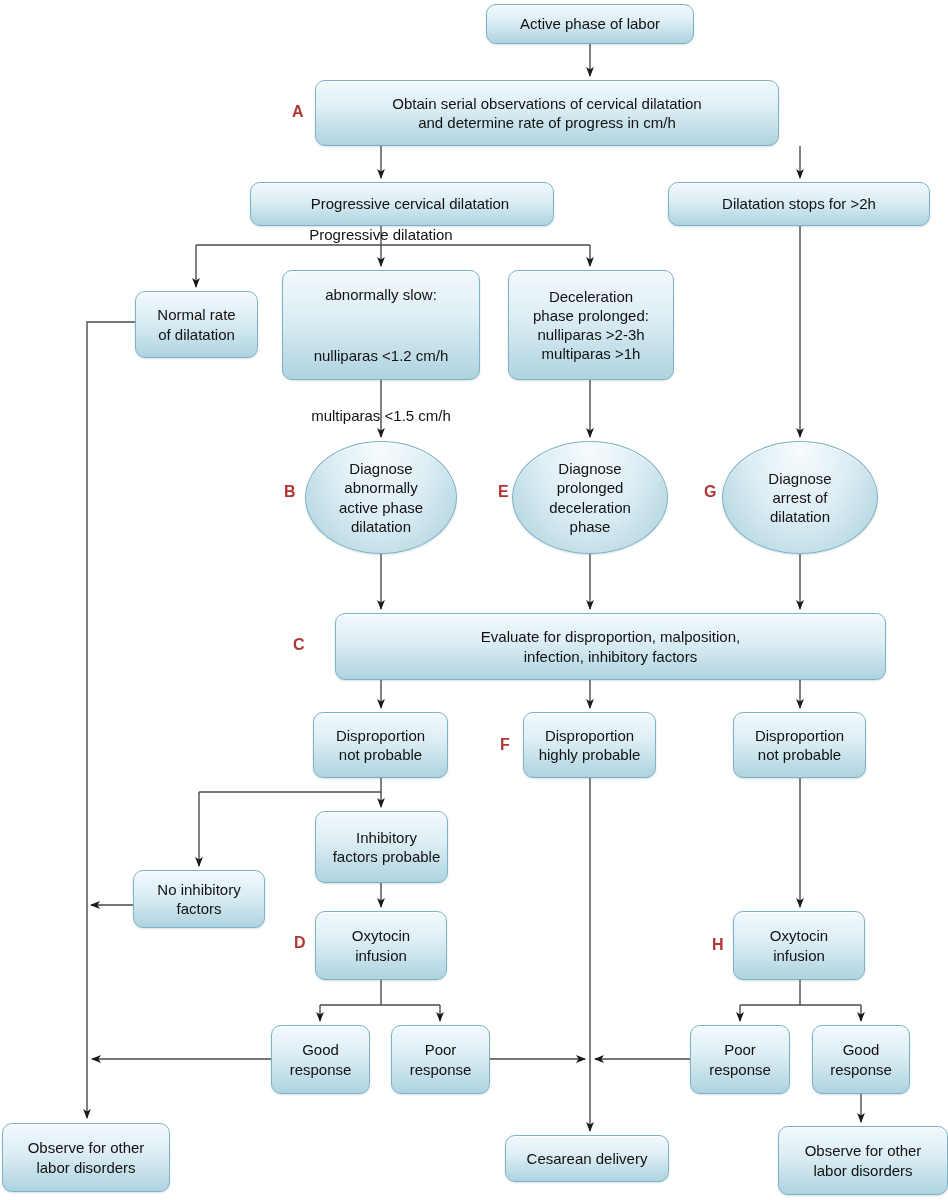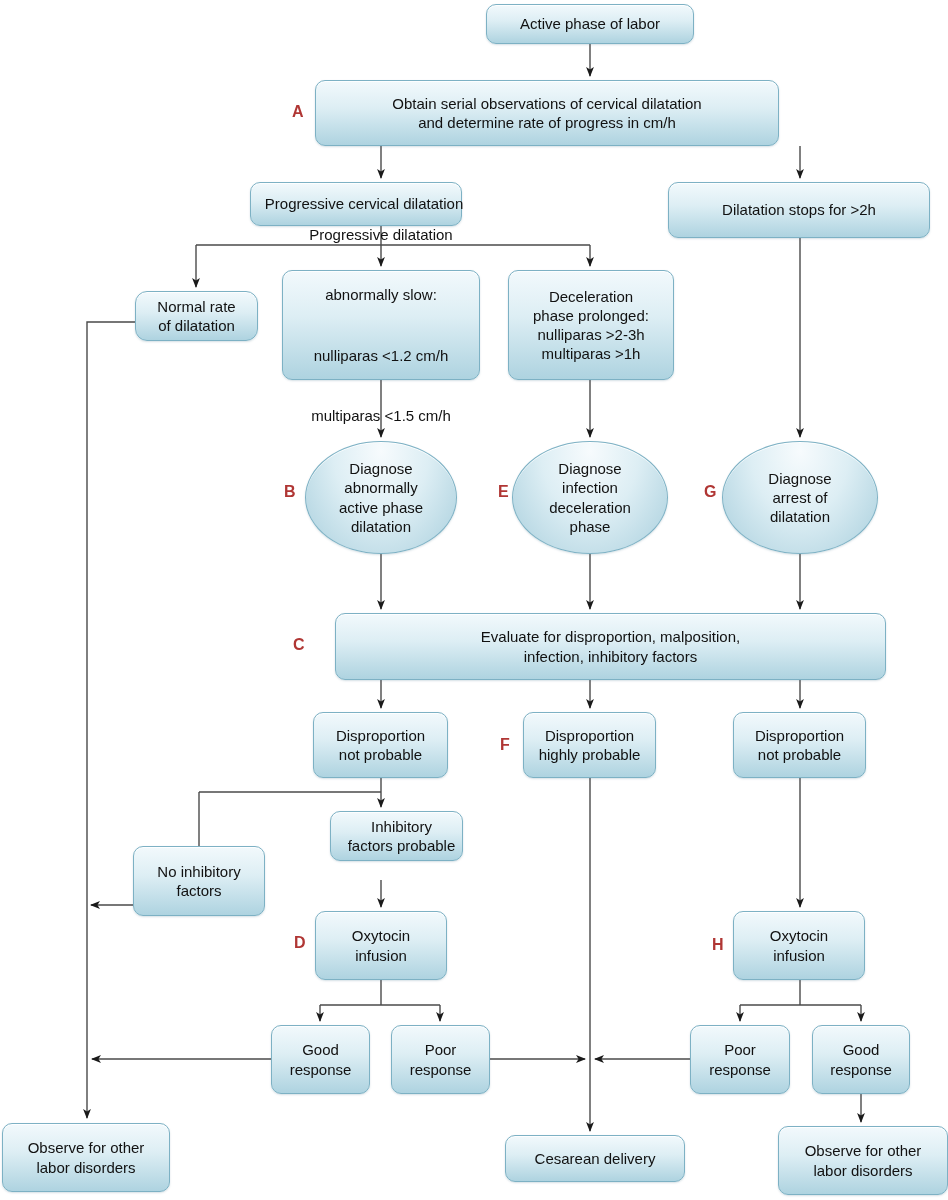--- a/index.html
+++ b/index.html
@@ -116,29 +116,29 @@
 
   <div class="node" style="left:486px;top:4px;width:208px;height:40px;">
     <span class="ln">Active phase of labor</span>
   </div>
 
   <div class="node" style="left:315px;top:80px;width:464px;height:66px;">
     <span class="ln">Obtain serial observations of cervical dilatation</span>
     <span class="ln">and determine rate of progress in cm/h</span>
   </div>
 
-  <div class="node" style="left:250px;top:182px;width:212px;height:44px;padding-left:20px;">
+  <div class="node" style="left:250px;top:182px;width:304px;height:44px;padding-left:20px;">
     <span class="ln">Progressive cervical dilatation</span>
   </div>
 
-  <div class="node" style="left:668px;top:182px;width:262px;height:56px;">
+  <div class="node" style="left:668px;top:182px;width:262px;height:44px;">
     <span class="ln">Dilatation stops for &gt;2h</span>
   </div>
 
-  <div class="node" style="left:135px;top:291px;width:123px;height:50px;border-radius:12px;">
+  <div class="node" style="left:135px;top:291px;width:123px;height:67px;">
     <span class="ln">Normal rate</span>
     <span class="ln">of dilatation</span>
   </div>
 
   <div class="node" style="left:282px;top:270px;width:198px;height:110px;gap:41px;">
     <span class="ln">Progressive dilatation</span>
     <span class="ln">abnormally slow:</span>
     <span class="ln">nulliparas &lt;1.2 cm/h</span>
     <span class="ln">multiparas &lt;1.5 cm/h</span>
   </div>
@@ -152,21 +152,21 @@
 
   <div class="node ellipse" style="left:305px;top:441px;width:152px;height:113px;">
     <span class="ln">Diagnose</span>
     <span class="ln">abnormally</span>
     <span class="ln">active phase</span>
     <span class="ln">dilatation</span>
   </div>
 
   <div class="node ellipse" style="left:512px;top:441px;width:156px;height:113px;">
     <span class="ln">Diagnose</span>
-    <span class="ln">infection</span>
+    <span class="ln">prolonged</span>
     <span class="ln">deceleration</span>
     <span class="ln">phase</span>
   </div>
 
   <div class="node ellipse" style="left:722px;top:441px;width:156px;height:113px;">
     <span class="ln">Diagnose</span>
     <span class="ln">arrest of</span>
     <span class="ln">dilatation</span>
   </div>
 
@@ -183,26 +183,26 @@
   <div class="node" style="left:523px;top:712px;width:133px;height:66px;">
     <span class="ln">Disproportion</span>
     <span class="ln">highly probable</span>
   </div>
 
   <div class="node" style="left:733px;top:712px;width:133px;height:66px;">
     <span class="ln">Disproportion</span>
     <span class="ln">not probable</span>
   </div>
 
-  <div class="node" style="left:330px;top:811px;width:133px;height:50px;padding-left:14px;">
+  <div class="node" style="left:315px;top:811px;width:133px;height:72px;padding-left:14px;">
     <span class="ln">Inhibitory</span>
     <span class="ln">factors probable</span>
   </div>
 
-  <div class="node" style="left:133px;top:846px;width:132px;height:70px;">
+  <div class="node" style="left:133px;top:870px;width:132px;height:58px;">
     <span class="ln">No inhibitory</span>
     <span class="ln">factors</span>
   </div>
 
   <div class="node" style="left:315px;top:911px;width:132px;height:69px;">
     <span class="ln">Oxytocin</span>
     <span class="ln">infusion</span>
   </div>
 
   <div class="node" style="left:733px;top:911px;width:132px;height:69px;">
@@ -228,21 +228,21 @@
   <div class="node" style="left:812px;top:1025px;width:98px;height:69px;">
     <span class="ln">Good</span>
     <span class="ln">response</span>
   </div>
 
   <div class="node" style="left:2px;top:1123px;width:168px;height:69px;">
     <span class="ln">Observe for other</span>
     <span class="ln">labor disorders</span>
   </div>
 
-  <div class="node" style="left:505px;top:1135px;width:180px;height:47px;">
+  <div class="node" style="left:505px;top:1135px;width:164px;height:47px;">
     <span class="ln">Cesarean delivery</span>
   </div>
 
   <div class="node" style="left:778px;top:1126px;width:170px;height:69px;">
     <span class="ln">Observe for other</span>
     <span class="ln">labor disorders</span>
   </div>
 
 </div>
 

